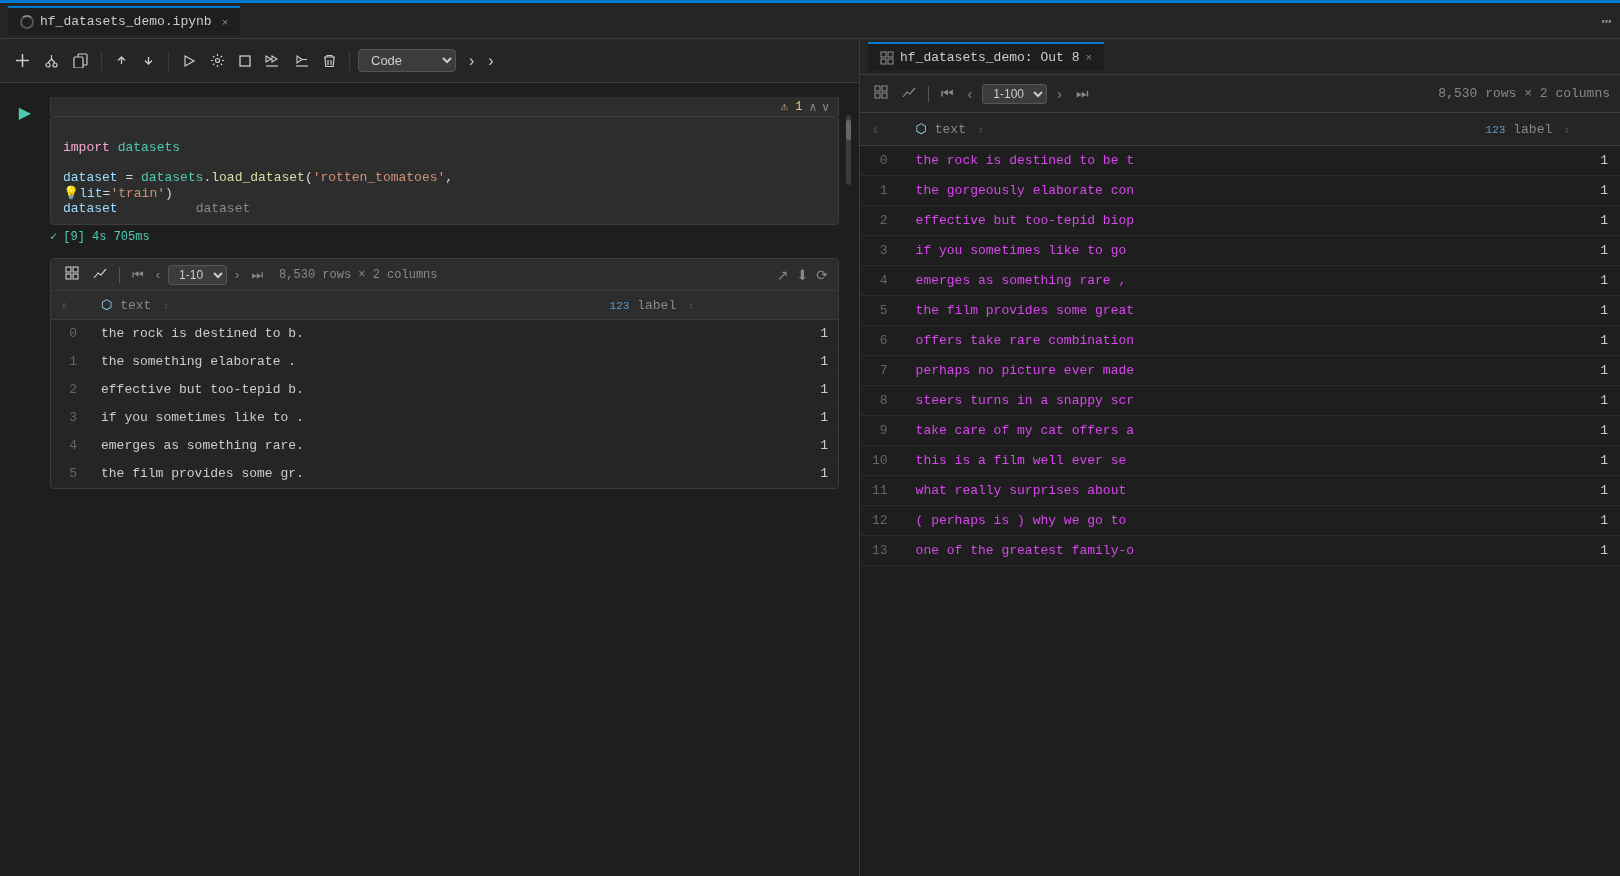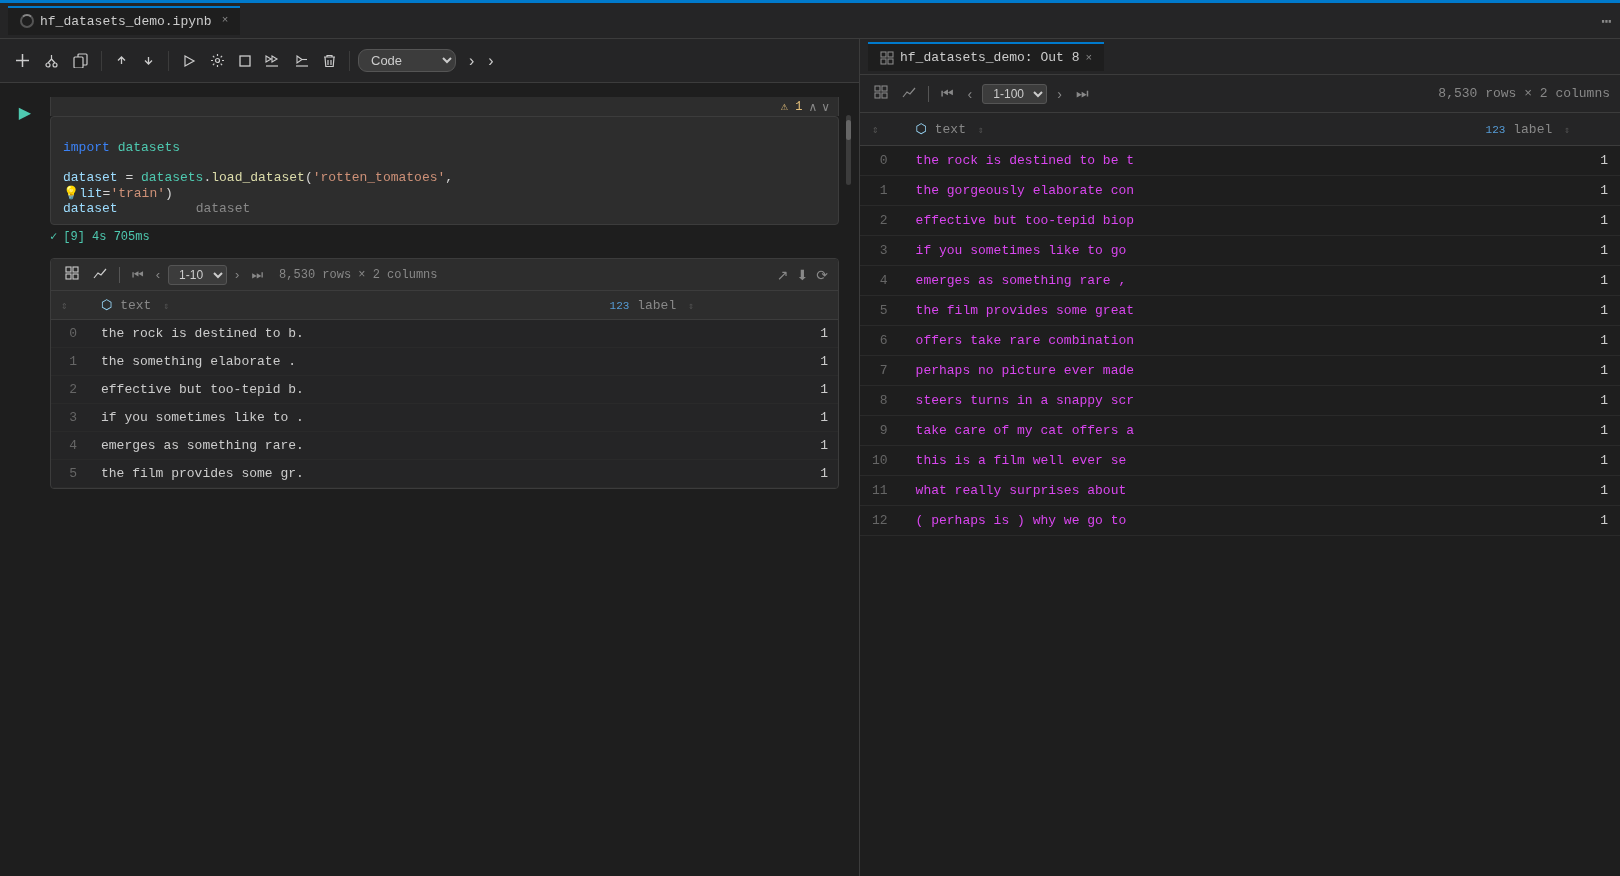--- a/index.html
+++ b/index.html
@@ -19,21 +19,21 @@
     .tab-bar {
       display: flex;
       align-items: center;
       background: #252526;
       border-bottom: 1px solid #3c3c3c;
       height: 36px;
       padding: 0 8px;
     }
     .tab {
       display: flex;
-      align-items: flex-start;
+      align-items: flex-end;
       gap: 6px;
       padding: 6px 12px;
       background: #1e1e1e;
       border-top: 2px solid #007acc;
       color: #ccc;
       font-size: 13px;
       cursor: pointer;
       white-space: nowrap;
     }
     .tab .close-btn {
@@ -92,21 +92,21 @@
       width: 1px;
       height: 20px;
       background: #3c3c3c;
       margin: 0 4px;
     }
     .cell-type-select {
       background: #3c3c3c;
       border: 1px solid #555;
       color: #ccc;
       padding: 2px 8px;
-      border-radius: 9px;
+      border-radius: 4px;
       font-size: 13px;
       cursor: pointer;
     }
 
     
     .notebook-content {
       flex: 1;
       overflow-y: auto;
       padding: 10px 0;
     }
@@ -139,21 +139,21 @@
     .cell-input {
       background: #2d2d2d;
       border: 1px solid #3c3c3c;
       border-radius: 4px;
       padding: 8px 12px;
       font-family: 'Courier New', Courier, monospace;
       font-size: 13px;
       color: #d4d4d4;
       white-space: pre;
     }
-    .cell-input .kw { color: #3b82f6; }
+    .cell-input .kw { color: #f9a8d4; }
     .cell-input .fn { color: #dcdcaa; }
     .cell-input .str { color: #ce9178; }
     .cell-input .var { color: #9cdcfe; }
     .cell-input .emoji { font-style: normal; }
 
     
     .cell-warning {
       display: flex;
       align-items: center;
       justify-content: flex-end;
@@ -731,18 +731,23 @@
             <tr>
     <td class="row-idx">11</td>
     <td>what really surprises about</td>
     <td class="label-val">1</td>
   </tr>
             <tr>
     <td class="row-idx">12</td>
     <td>( perhaps is ) why we go to</td>
     <td class="label-val">1</td>
   </tr>
+            <tr>
+    <td class="row-idx">13</td>
+    <td>one of the greatest family-o</td>
+    <td class="label-val">1</td>
+  </tr>
           </tbody>
       </table>
     </div>
   </div>
 
 </div>
 
 </body></html>

